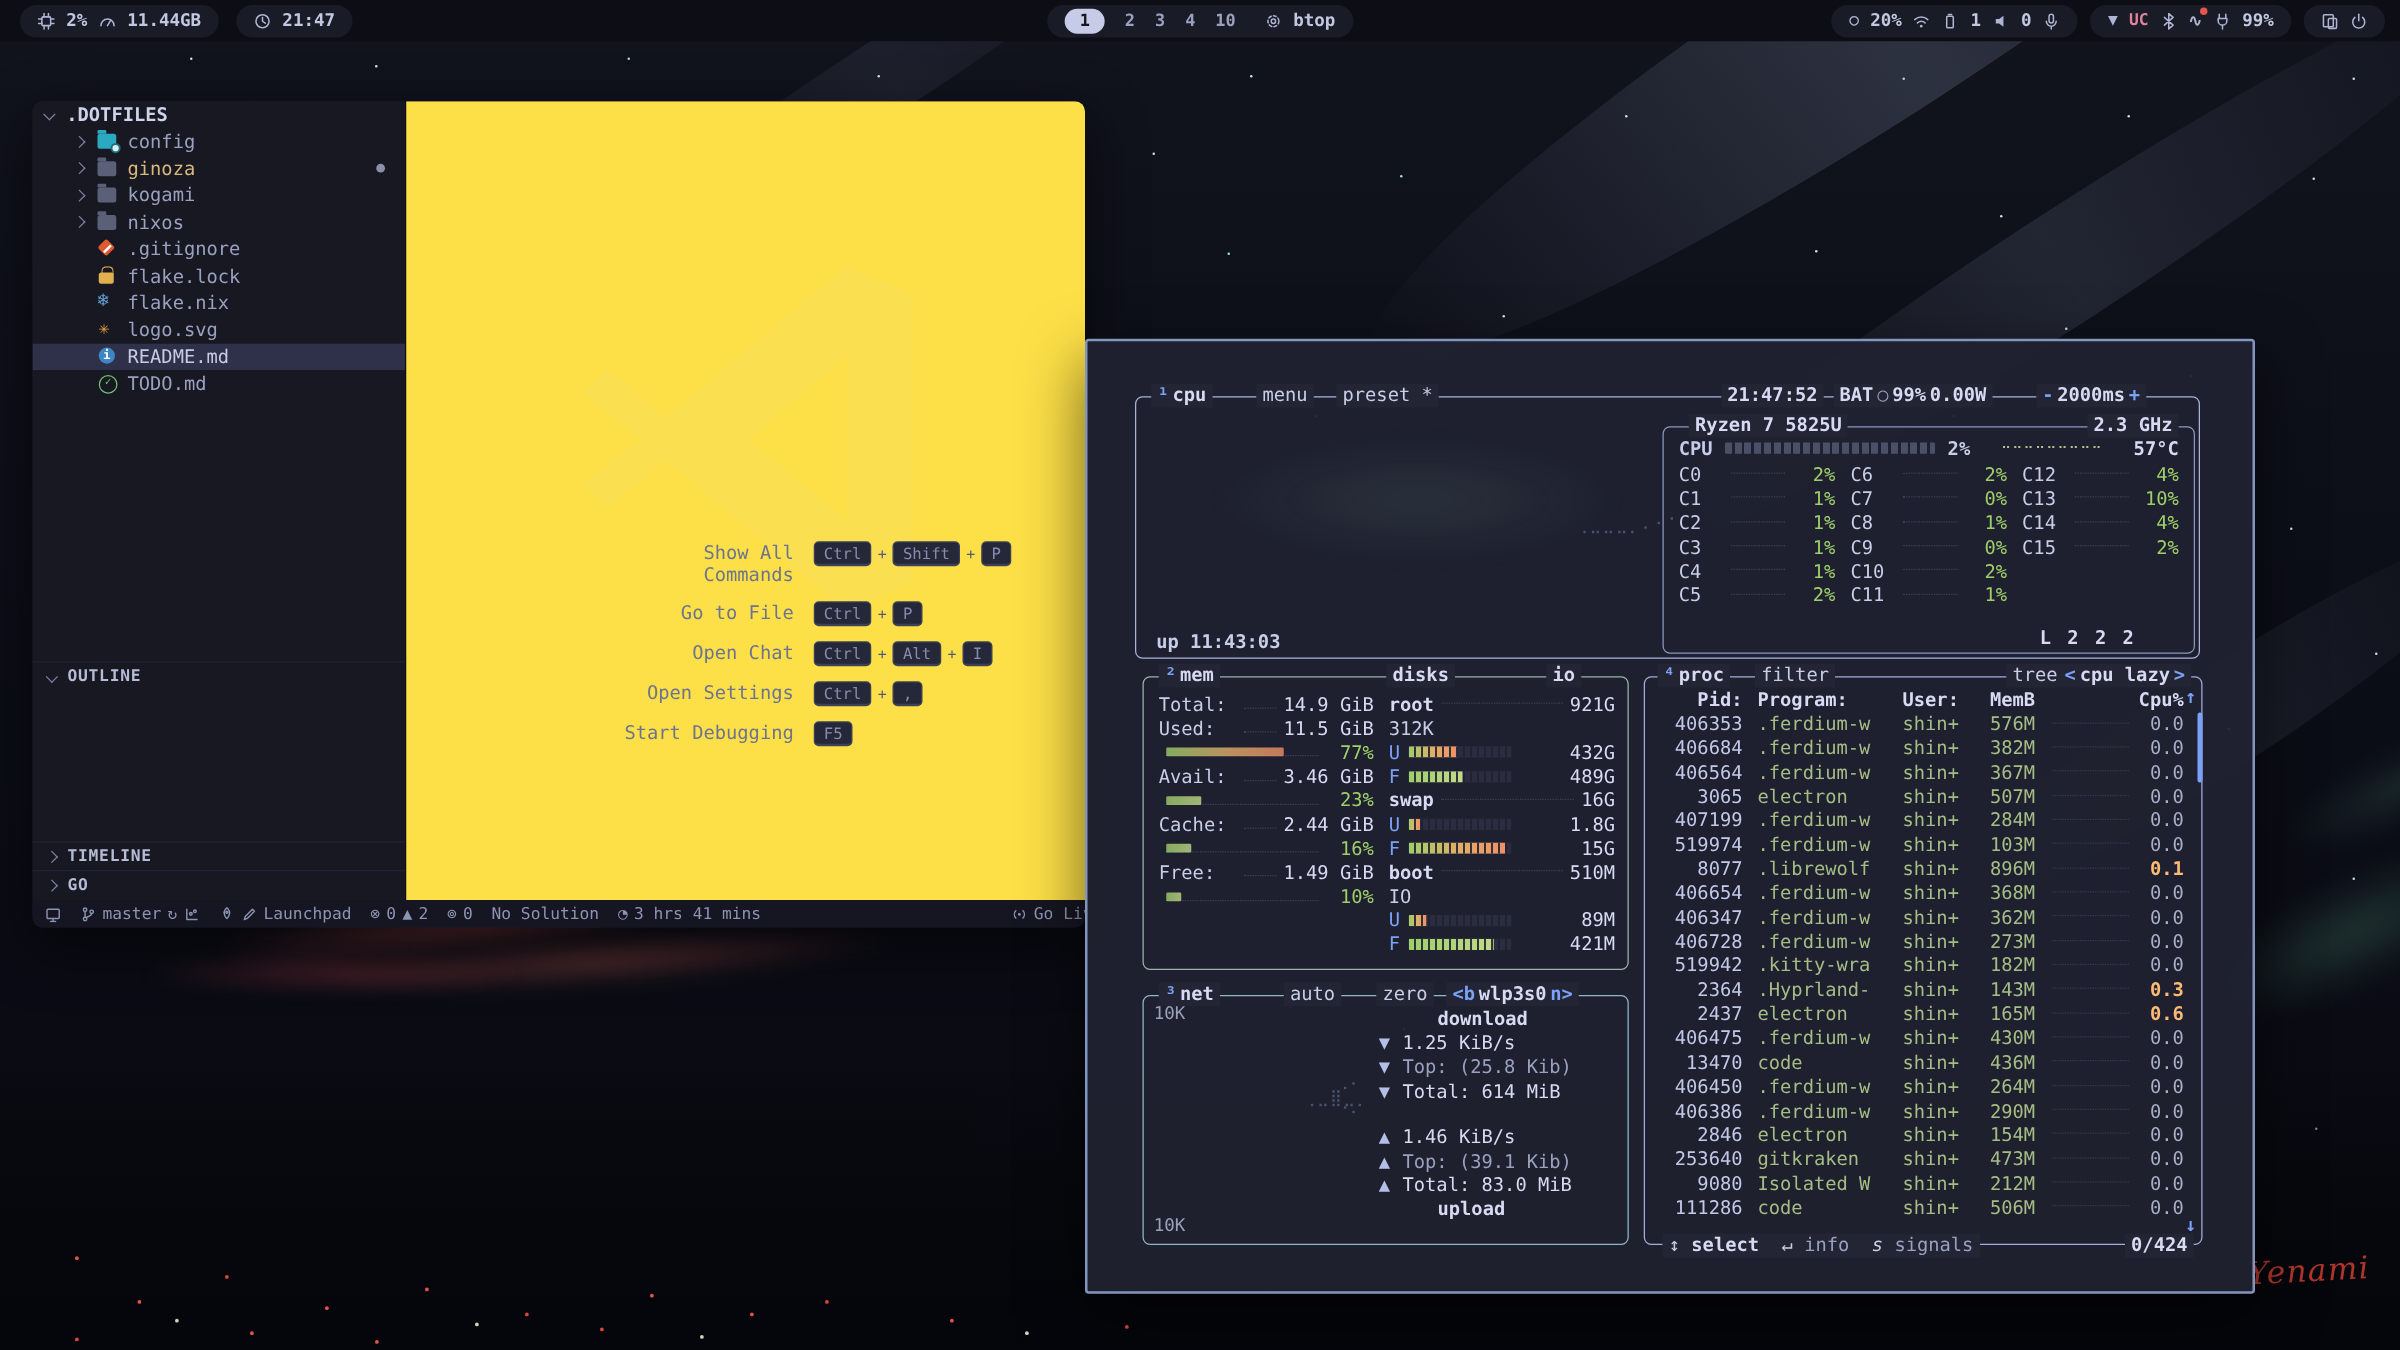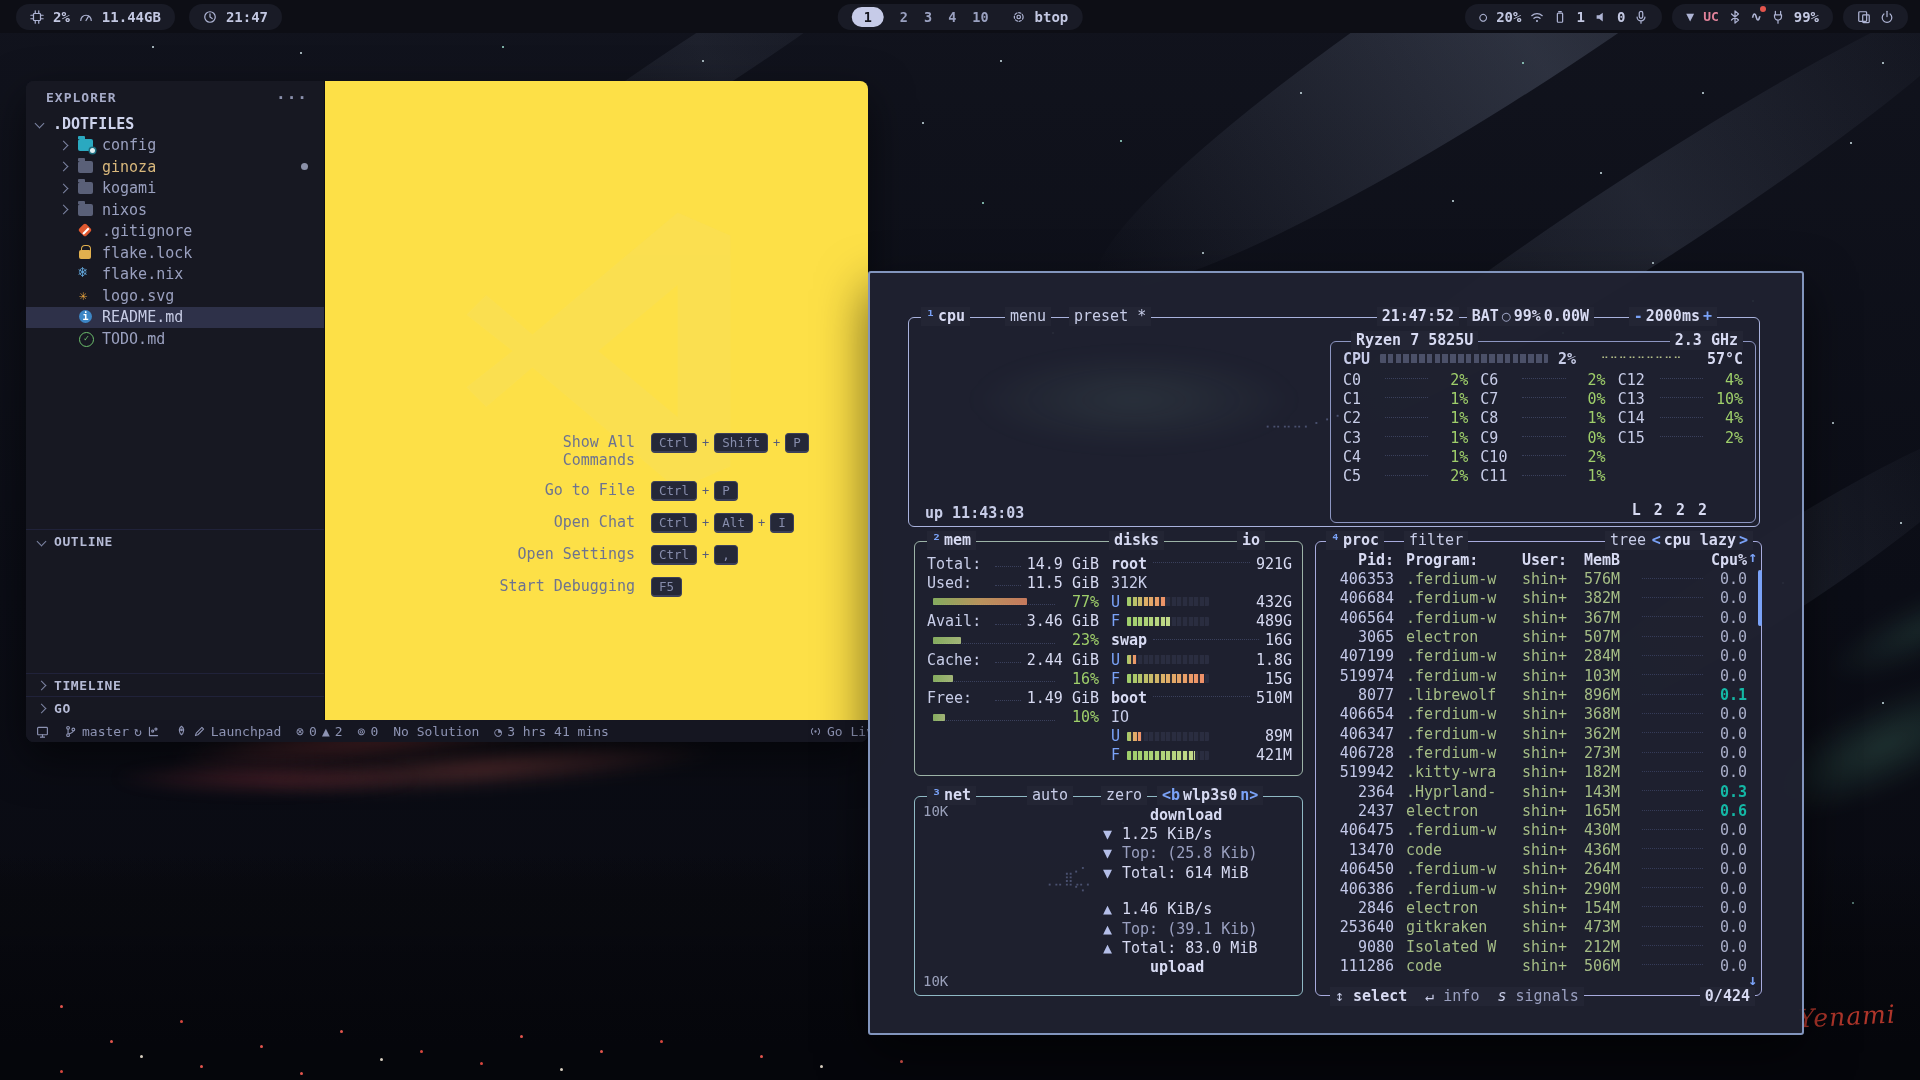--- a/index.html
+++ b/index.html
@@ -158,24 +158,24 @@
   .nrow.gap{height:17px}
   .narr{color:#b4bee8;width:12px}
   .nrow.val span:last-child{color:#d7daf2}
   .nrow.top span:last-child{color:#9aa0c0}
   .proc-box{left:445px;top:268px;width:447px;height:455px;border-color:#a7abdd}
   .prow{display:flex;align-items:center;height:19.35px;padding:0 14px 0 8px}
   .prow.hdr2{color:#d7daf2;font-weight:bold;margin-top:8px}
   .ppid{width:70px;text-align:right;color:#c3c8e8}
   .pprog{width:128px;padding-left:12px;color:#a5bd85}
   .puser{width:62px;color:#a5bd85}
-  .pmem{width:52px;text-align:left;color:#a5bd85}
+  .pmem{width:52px;text-align:center;color:#a5bd85}
   .plead{flex:1;border-bottom:1.5px dotted #353b58;margin:0 6px 2px}
   .pcpu{width:38px;text-align:right;color:#a9aec9}
-  .prow.hot .pcpu{color:#14b8a6;font-weight:bold}
+  .prow.hot .pcpu{color:#fdba74;font-weight:bold}
   .prow.hdr2 .ppid,.prow.hdr2 .pprog,.prow.hdr2 .puser,.prow.hdr2 .pmem,.prow.hdr2 .pcpu{color:#d7daf2}
   .prow.hdr2 .plead{border:none}
   .scroll-arrow{position:absolute;right:4px;color:#7aa2f7;font-weight:bold;cursor:pointer}
   .thumb{position:absolute;right:-1px;top:28px;width:4px;height:56px;background:#7aa2f7;border-radius:2px;cursor:grab}
   .pfoot{position:absolute;bottom:-11px;left:14px;display:flex;gap:18px;background:#232534;padding:0 5px;line-height:19px}
   .pfoot b{color:#d7daf2}
   .pfoot .w{color:#9aa0c0}
   .pcount{position:absolute;bottom:-11px;right:6px;background:#232534;padding:0 5px;line-height:19px;font-weight:bold;color:#d7daf2}
 </style>
 </head>
@@ -278,24 +278,20 @@
       <svg class="ic" viewBox="0 0 16 16">
           <path d="M8 1.5v6"></path>
           <path d="M4.5 4.5a5.5 5.5 0 1 0 7 0"></path>
         </svg>
     </div>
   </div>
 </div>
 
 <div id="vscode">
   <div id="sidebar">
-    <div class="exp-head">
-      <span>EXPLORER</span>
-      <span class="exp-more">···</span>
-    </div>
     <div class="frow root">
       <span class="chev down"></span>
       <span class="flabel">.DOTFILES</span>
     </div>
     <div>
         <div class="frow folder">
         <span class="chev"></span>
         <span class="fi folder-config-icon" style="background: rgb(42, 169, 192);"></span>
         <span class="flabel" style="color: rgb(154, 160, 191);">config</span>
 

